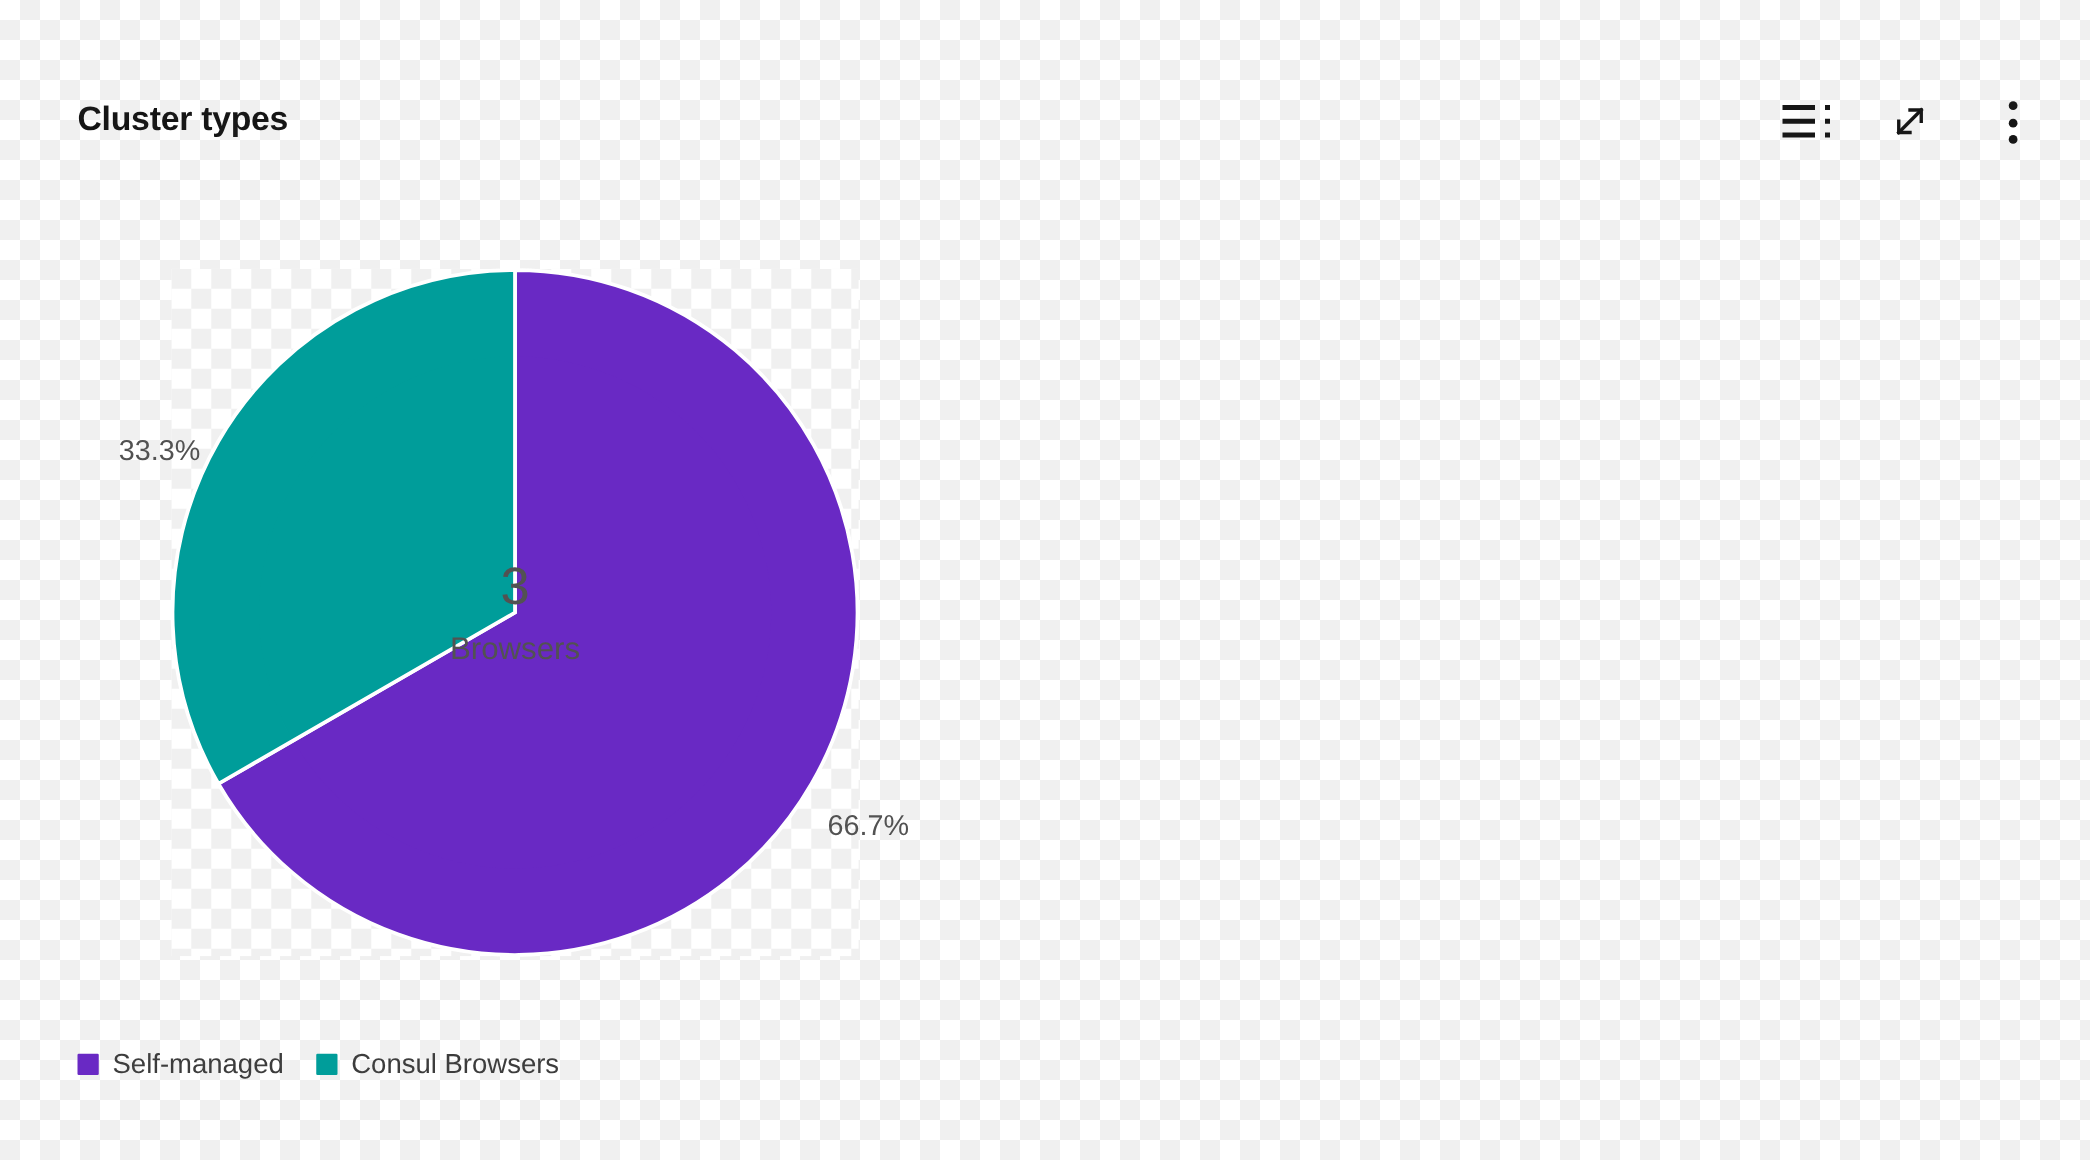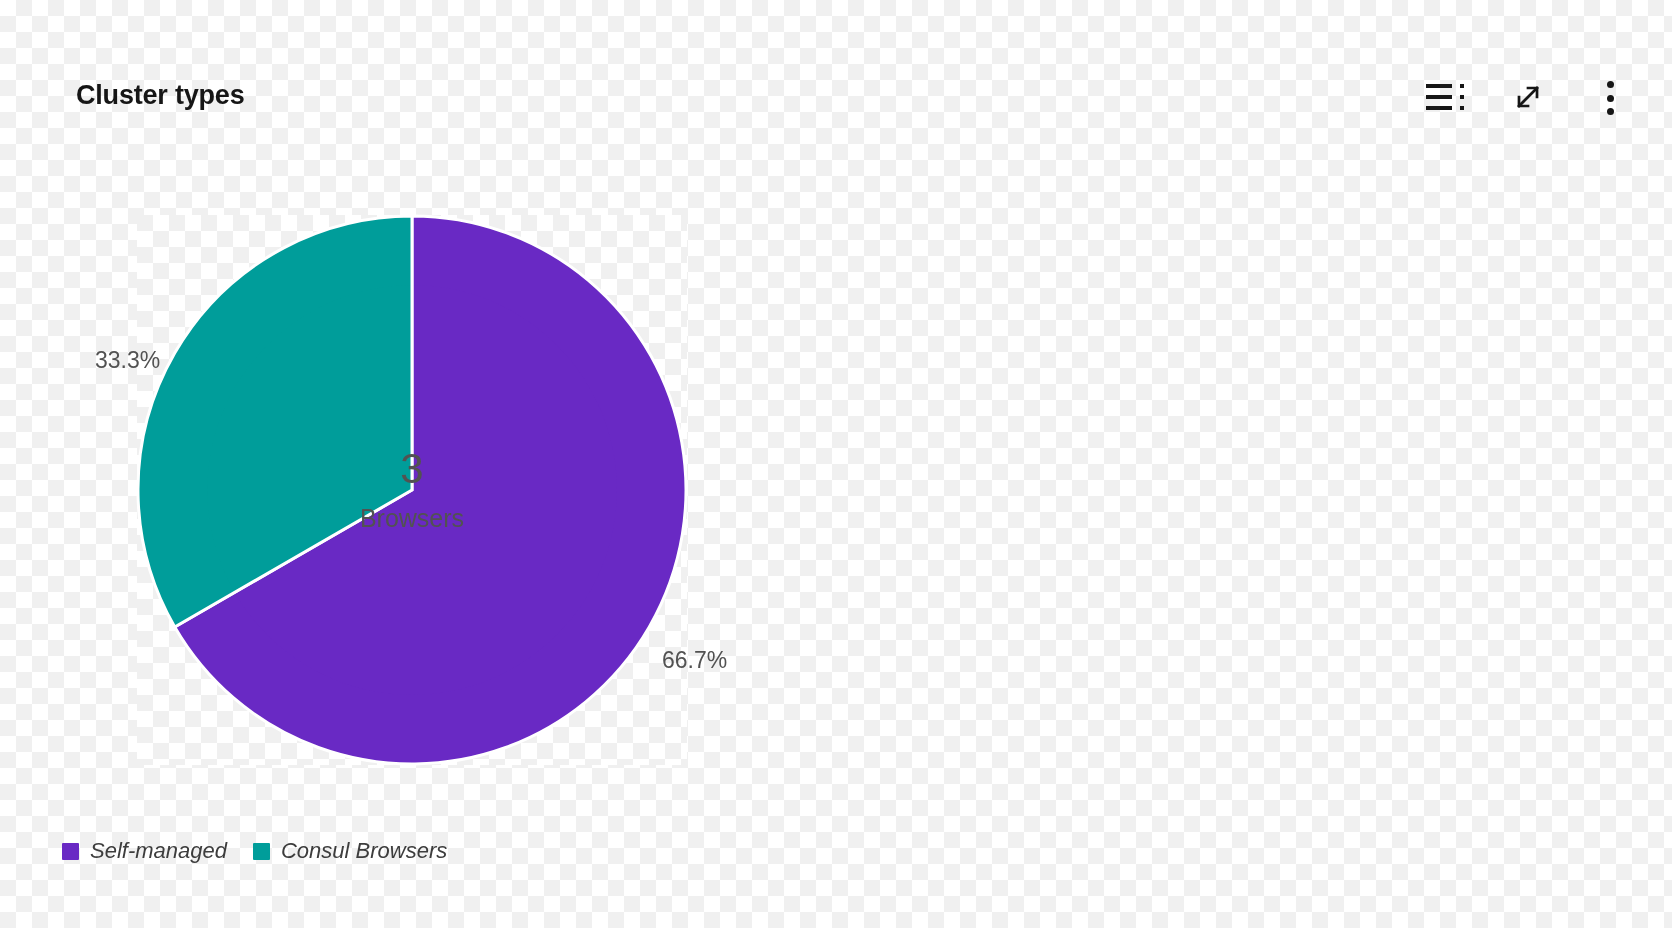--- a/index.html
+++ b/index.html
@@ -24,21 +24,21 @@
 
   
   .card-header {
     position: absolute;
     top: 0; left: 0;
     width: 1672px;
     height: 160px;
   }
   .card-title {
     position: absolute;
-    left: 76px;
+    left: 62px;
     top: 80px;
     font-size: 27px;
     font-weight: bold;
     color: #161616;
     letter-spacing: -0.2px;
     white-space: nowrap;
   }
   .toolbar {
     position: absolute;
     right: 40px;
@@ -141,21 +141,20 @@
   }
 
   
   .legend {
     position: absolute;
     left: 62px;
     top: 838px;
     display: flex;
     align-items: center;
     gap: 26px;
-    font-style: italic;
   }
   .legend-item {
     display: flex;
     align-items: center;
     gap: 11px;
     cursor: pointer;
   }
   .legend-swatch {
     width: 17px;
     height: 17px;

